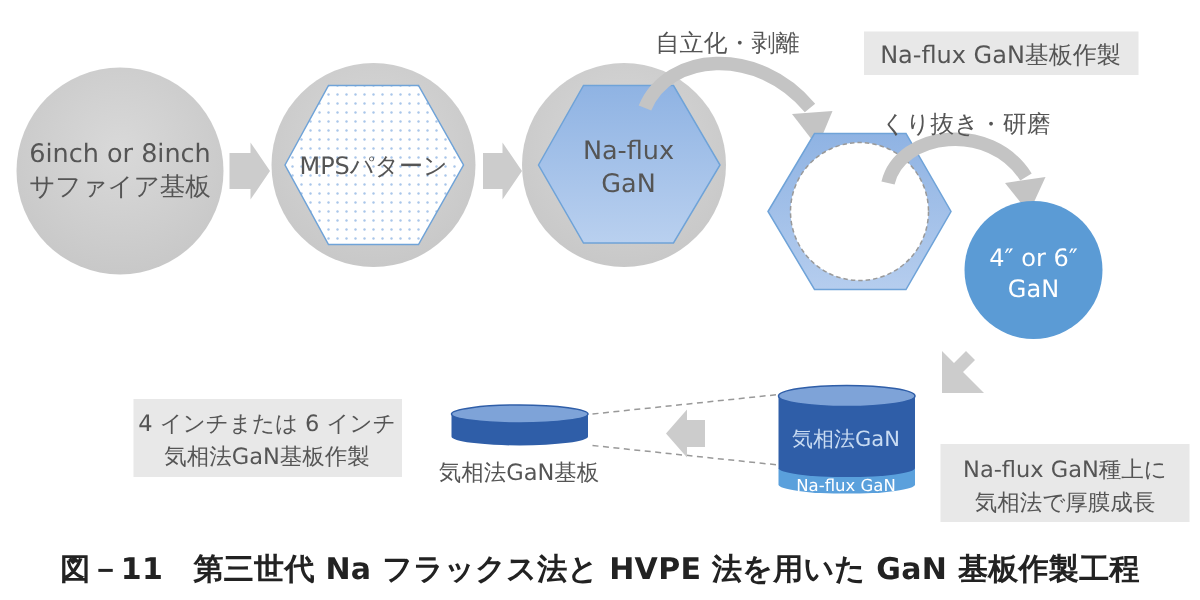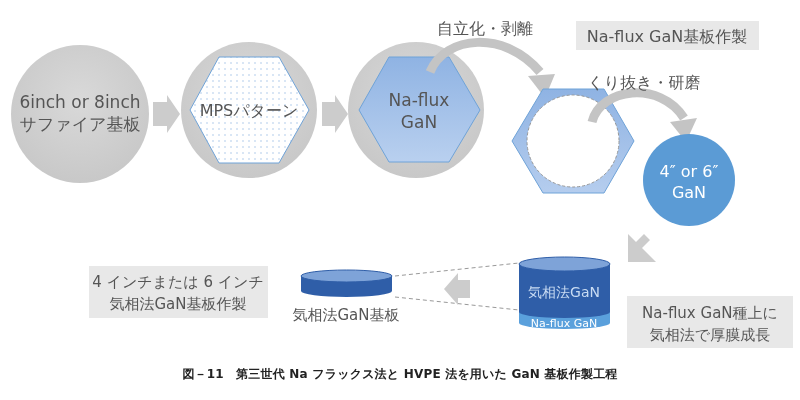--- a/index.html
+++ b/index.html
@@ -3,21 +3,21 @@
 <meta charset="utf-8">
 <style>
   html, body { margin: 0; padding: 0; background: #ffffff; }
   body { width: 800px; height: 400px; position: relative; overflow: hidden;
          font-family: "DejaVu Sans", "Liberation Sans", sans-serif; }
   svg#diagram { position: absolute; left: 0; top: 0; }
   .lbl { font-family: "DejaVu Sans", "Liberation Sans", sans-serif; fill: #555555; }
   .note-box { fill: #e8e8e8; }
   .caption { position: absolute; left: 0; width: 800px; top: 366px; text-align: center;
              font-family: "DejaVu Sans", "Liberation Sans", sans-serif; font-weight: bold;
-             font-size: 12px; color: #222; letter-spacing: 0.2px; }
+             font-size: 20px; color: #222; letter-spacing: 0.2px; }
 </style>
 </head>
 <body>
 
 <svg id="diagram" width="800" height="400" viewBox="0 0 800 400">
   <defs>
     <radialGradient id="gGray" cx="50%" cy="40%" r="60%">
       <stop offset="0%" stop-color="#d9d9d9"></stop>
       <stop offset="100%" stop-color="#c8c8c8"></stop>
     </radialGradient>

